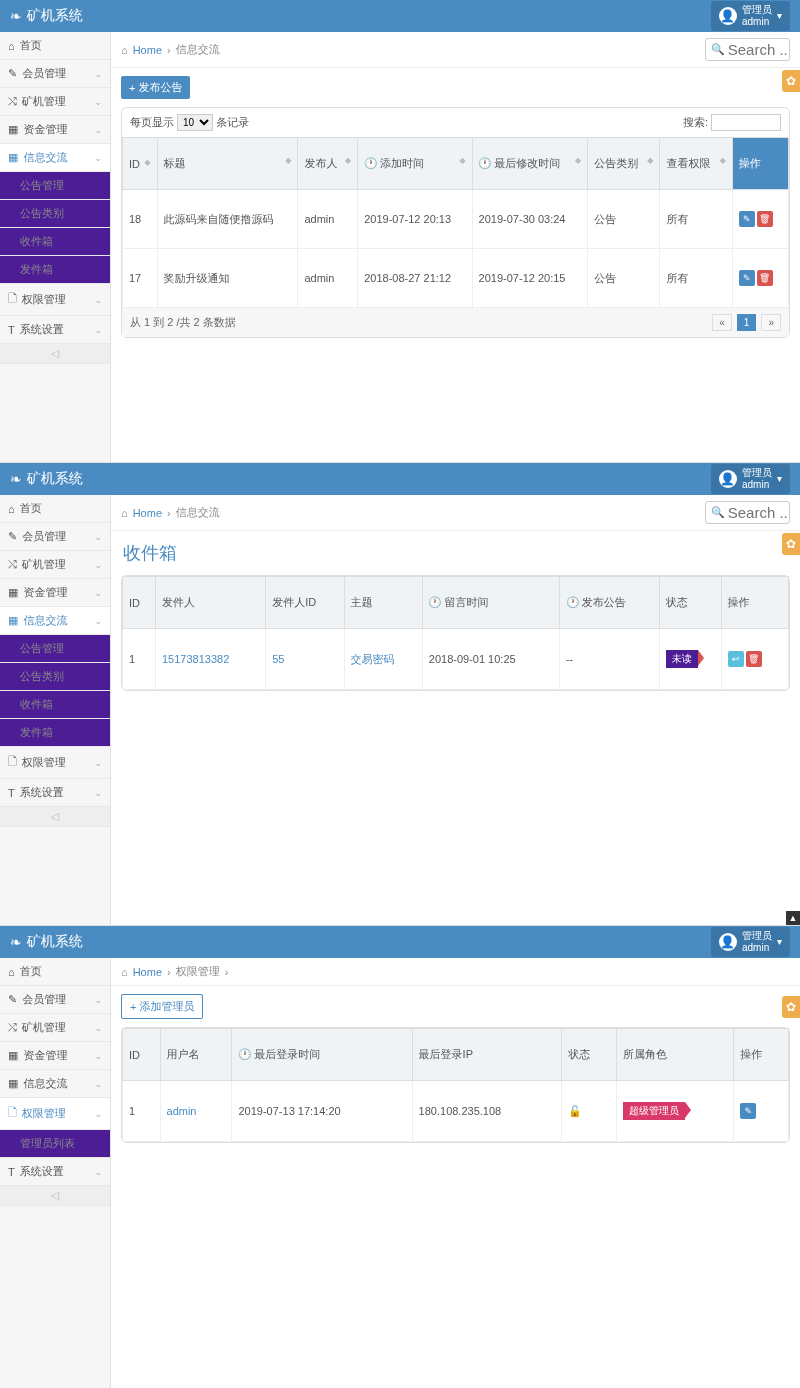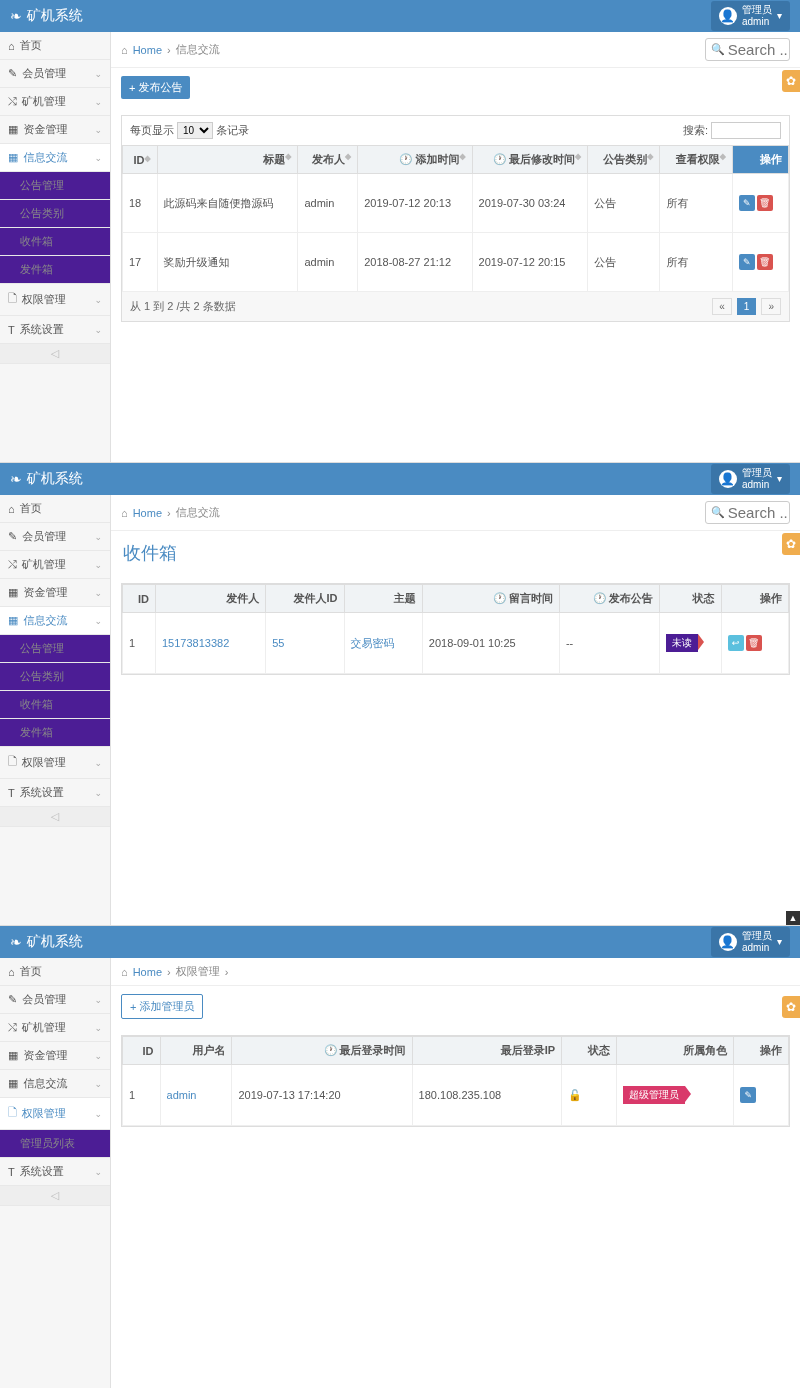--- a/index.html
+++ b/index.html
@@ -18,26 +18,26 @@
 .nav-item .chev{color:#aaa;font-size:9px}
 .collapse-bar{text-align:center;padding:3px;border-bottom:1px solid #e8e8e8;color:#bbb;background:#eee}
 .content{flex:1;background:#fff;position:relative}
 .crumb-row{display:flex;align-items:center;justify-content:space-between;padding:6px 10px;border-bottom:1px solid #eee;background:#fff}
 .crumbs{display:flex;align-items:center;gap:5px;font-size:11px;color:#888}
 .crumbs a{color:#4a8bc2;text-decoration:none}
 .search{border:1px solid #ccc;border-radius:3px;padding:2px 5px;display:flex;align-items:center;gap:3px;width:85px}
 .search input{border:none;outline:none;width:60px;font-size:15px}
 .gear{position:absolute;right:0;top:38px;background:#f0ad4e;color:#fff;width:18px;height:22px;border-radius:3px 0 0 3px;display:flex;align-items:center;justify-content:center;font-size:12px}
 .btn-primary{background:#4a8bc2;color:#fff;border:none;padding:4px 8px;border-radius:2px;font-size:11px;cursor:pointer;margin:8px 10px;display:inline-flex;align-items:center;gap:3px}
-.table-wrap{margin:8px 10px;border:1px solid #ddd;border-radius:0}
+.table-wrap{margin:0 10px;border:1px solid #ddd;border-radius:6px}
 .table-toolbar{display:flex;justify-content:space-between;align-items:center;padding:6px 8px;font-size:11px}
 .table-toolbar select{border:1px solid #ccc;padding:1px;font-size:10px}
 .table-toolbar input{border:1px solid #ccc;padding:2px;width:70px;font-size:10px}
 table{width:100%;border-collapse:collapse;font-size:11px}
-th{background:#f0f3f5;padding:6px 6px;text-align:right;border:1px solid #ddd;color:#555;font-weight:bold;position:relative}
+th{background:#f0f3f5;padding:18px 6px;text-align:left;border:1px solid #ddd;color:#555;font-weight:normal;position:relative}
 th.ops{background:#4a8bc2;color:#fff}
 td{padding:21px 6px;border:1px solid #eee}
 .sort-icon{float:right;color:#bbb;font-size:8px}
 .clock{color:#999;margin-right:2px}
 .actbtn{display:inline-block;width:16px;height:16px;border-radius:2px;color:#fff;text-align:center;line-height:16px;font-size:9px;margin-right:2px;cursor:pointer}
 .edit{background:#4a8bc2}.del{background:#d9534f}.reply{background:#5bc0de}
 .paging{display:flex;justify-content:space-between;align-items:center;padding:6px 8px;background:#f7f7f7;font-size:11px;color:#666}
 .pgbtns span{display:inline-block;border:1px solid #ddd;padding:2px 6px;margin-left:2px;font-size:10px;cursor:pointer}
 .pgbtns .cur{background:#4a8bc2;color:#fff;border-color:#4a8bc2}
 .page-title{font-size:18px;color:#4a8bc2;padding:10px 12px;font-weight:300}

